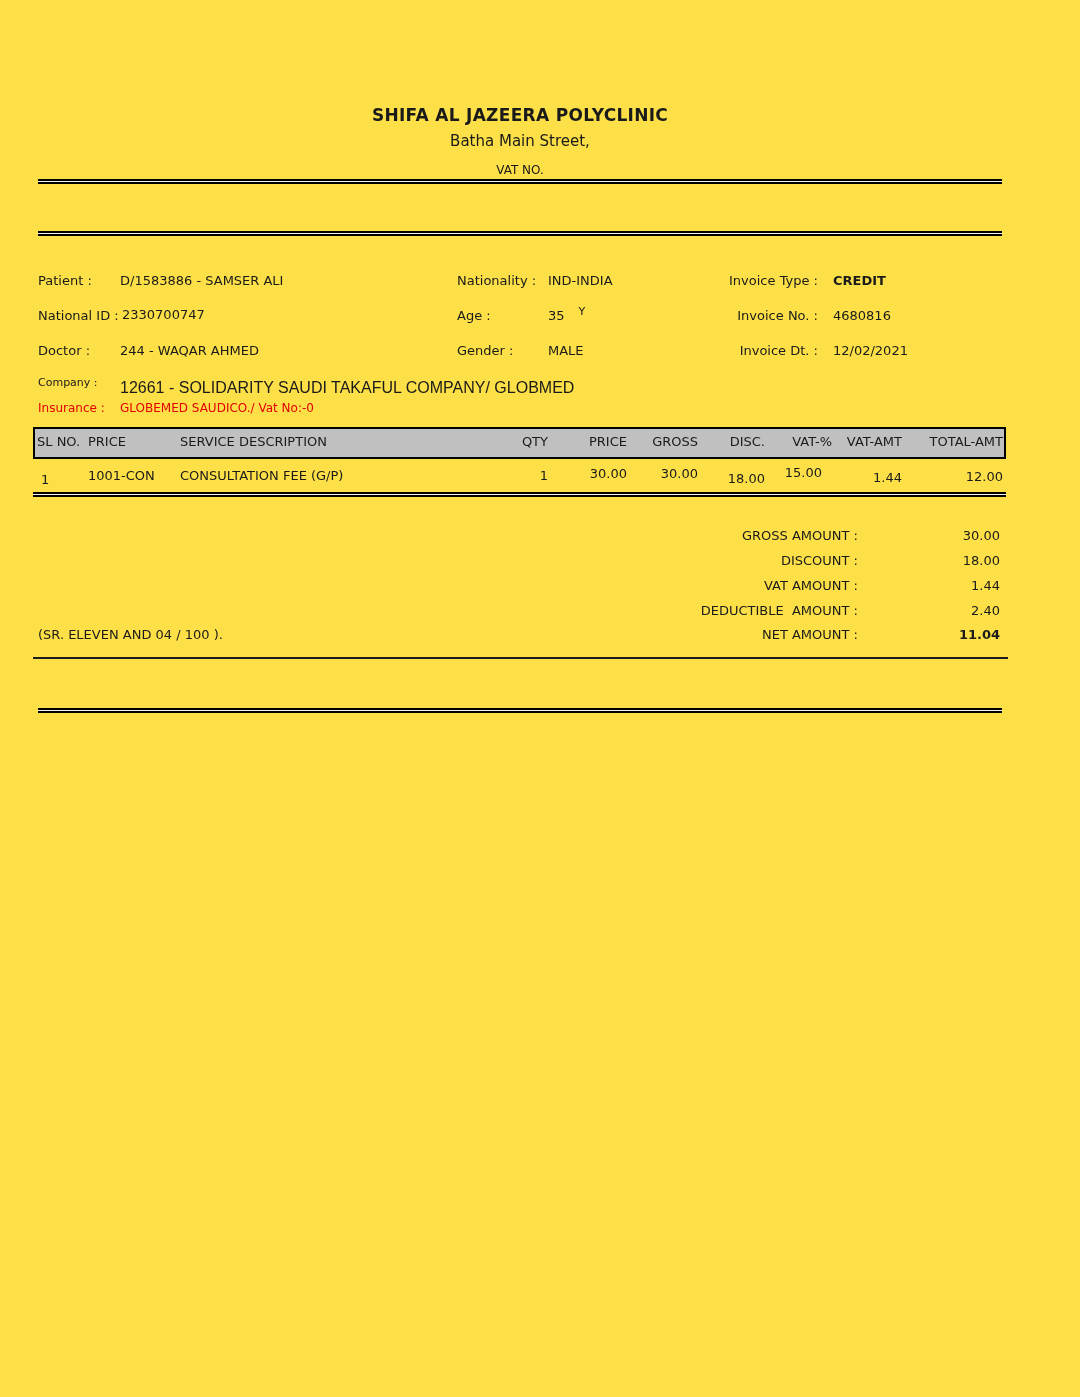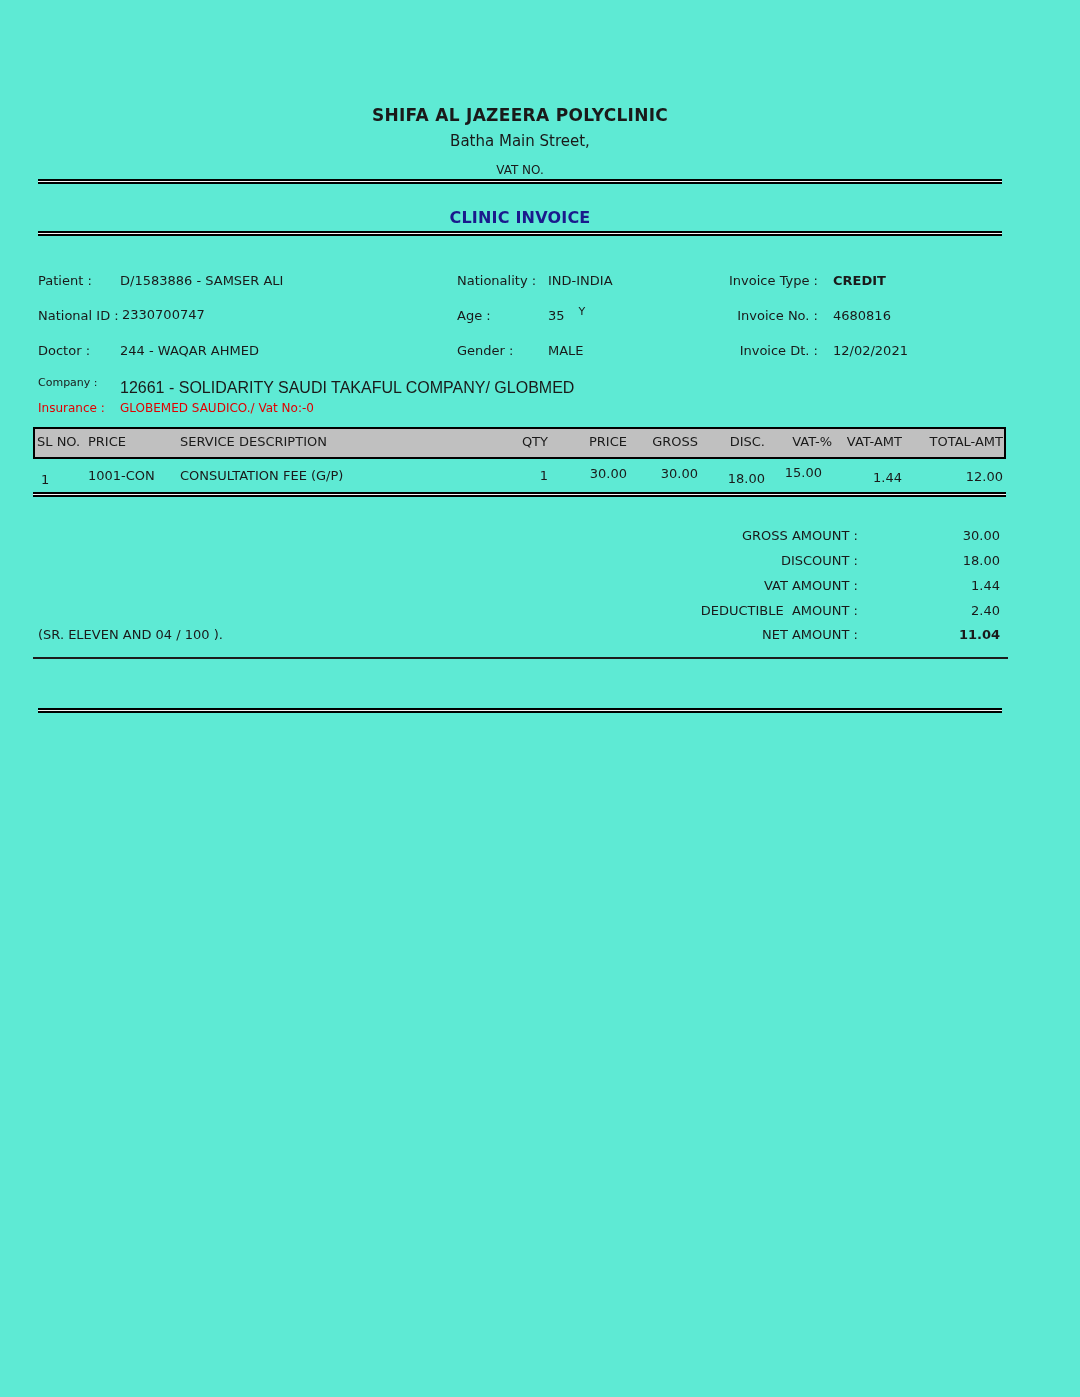--- a/index.html
+++ b/index.html
@@ -1,21 +1,21 @@
 <!DOCTYPE html>
 <html><head>
 <meta charset="utf-8">
 <style>
   * { margin: 0; padding: 0; box-sizing: border-box; }
   html, body { background: #ffffff; }
   .page {
     position: relative;
     width: 1080px;
     height: 1397px;
-    background: #5eead4;
+    background: #fde047;
     font-family: "DejaVu Sans", sans-serif;
     color: #1a1a1a;
     overflow: hidden;
   }
   .abs { position: absolute; }
   .band { left: 33px; width: 974px; text-align: center; }
   .clinic-name { top: 105px; font-size: 17px; font-weight: bold; letter-spacing: 0.3px; }
   .address { top: 132px; font-size: 15px; }
   .vat-label { top: 163px; font-size: 12px; }
   .invoice-title { top: 208px; font-size: 16px; font-weight: bold; color: #1a1a8c; letter-spacing: 0.2px; }
@@ -53,21 +53,20 @@
 </head>
 <body>
 
 <div class="page">
 
   <div class="abs band clinic-name">SHIFA AL JAZEERA POLYCLINIC</div>
   <div class="abs band address">Batha Main Street,</div>
   <div class="abs band vat-label">VAT NO.</div>
 
   <div class="abs rule-thick" style="top:179px;"></div>
-  <div class="abs band invoice-title">CLINIC INVOICE</div>
   <div class="abs rule-thick" style="top:231px;"></div>
 
   <div class="abs lbl" style="top:273px; left:38px;">Patient :</div>
   <div class="abs val" style="top:273px; left:120px;">D/1583886 - SAMSER ALI</div>
 
   <div class="abs lbl" style="top:308px; left:38px;">National ID :</div>
   <div class="abs val" style="top:307px; left:122px;">2330700747</div>
 
   <div class="abs lbl" style="top:343px; left:38px;">Doctor :</div>
   <div class="abs val" style="top:343px; left:120px;">244 - WAQAR AHMED</div>

